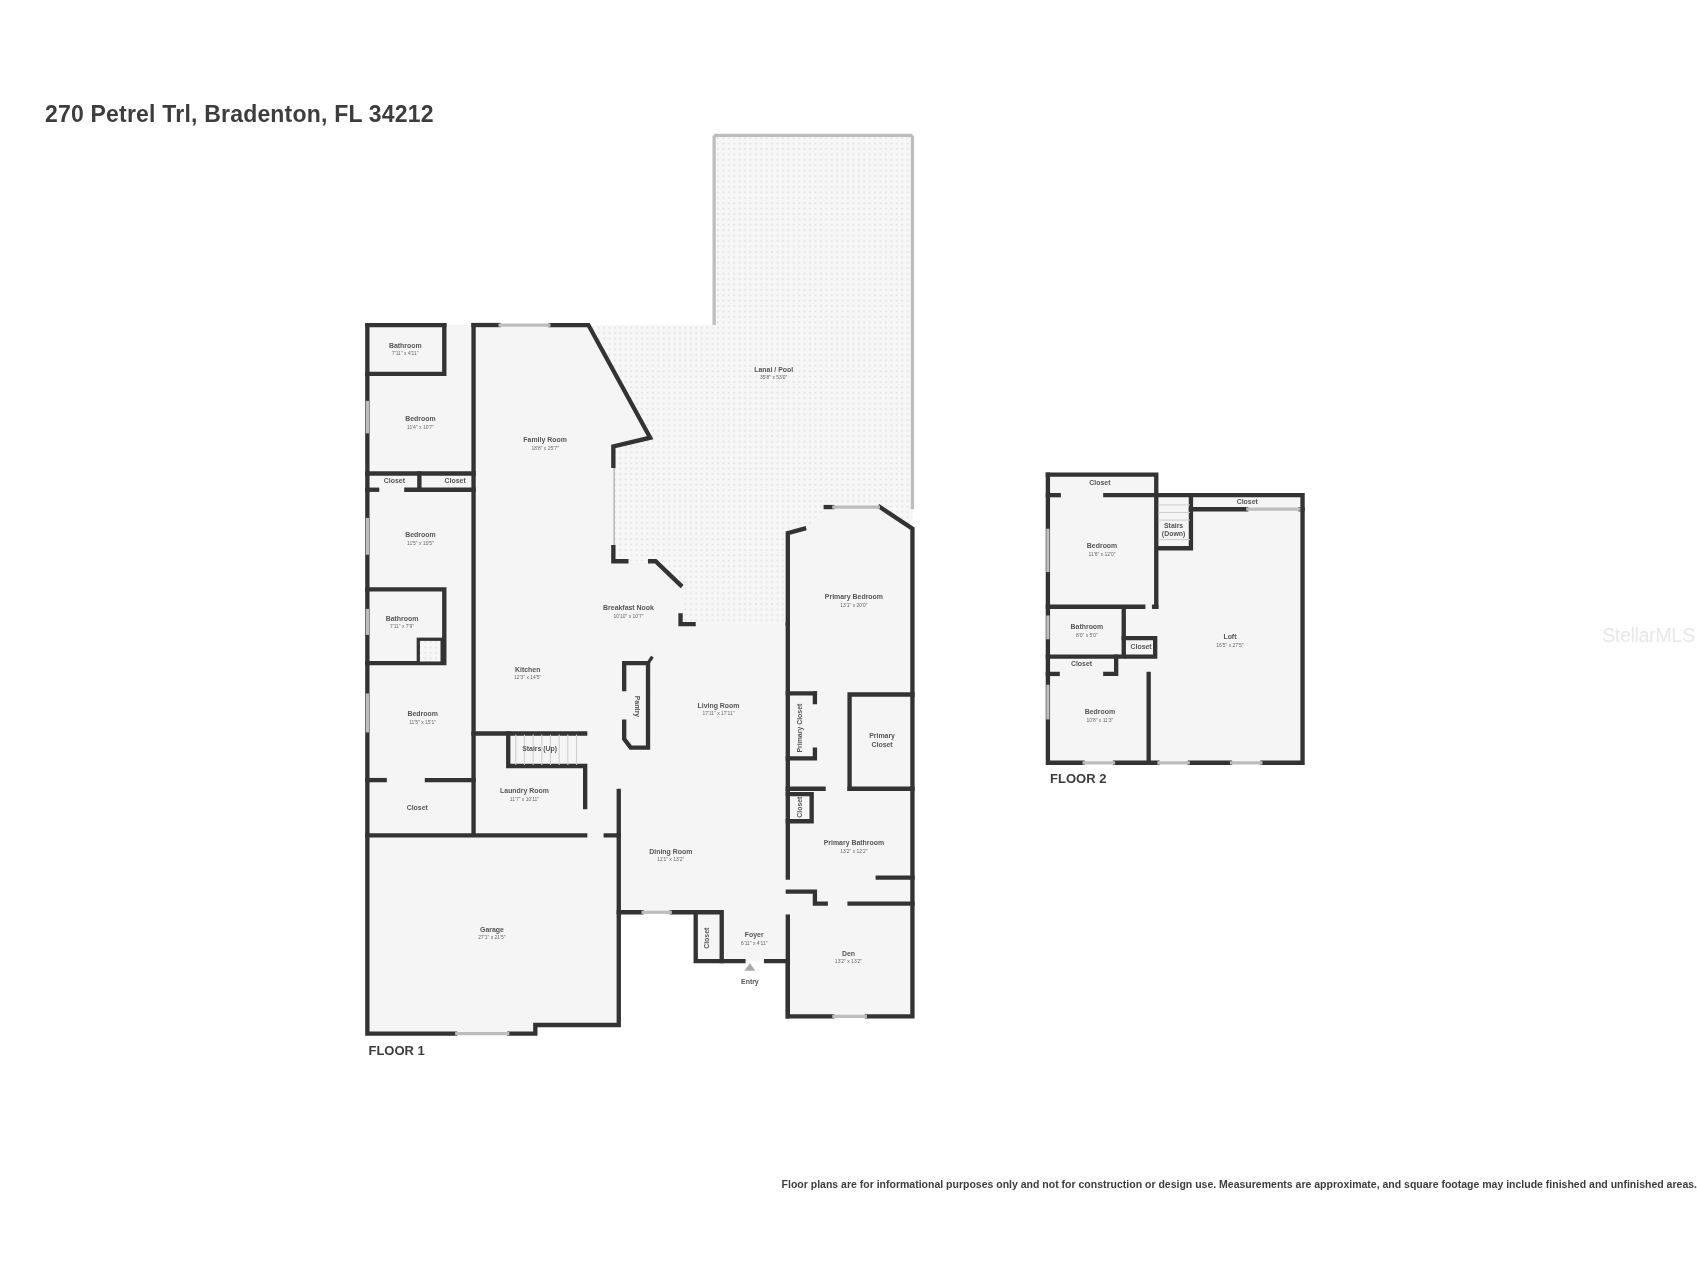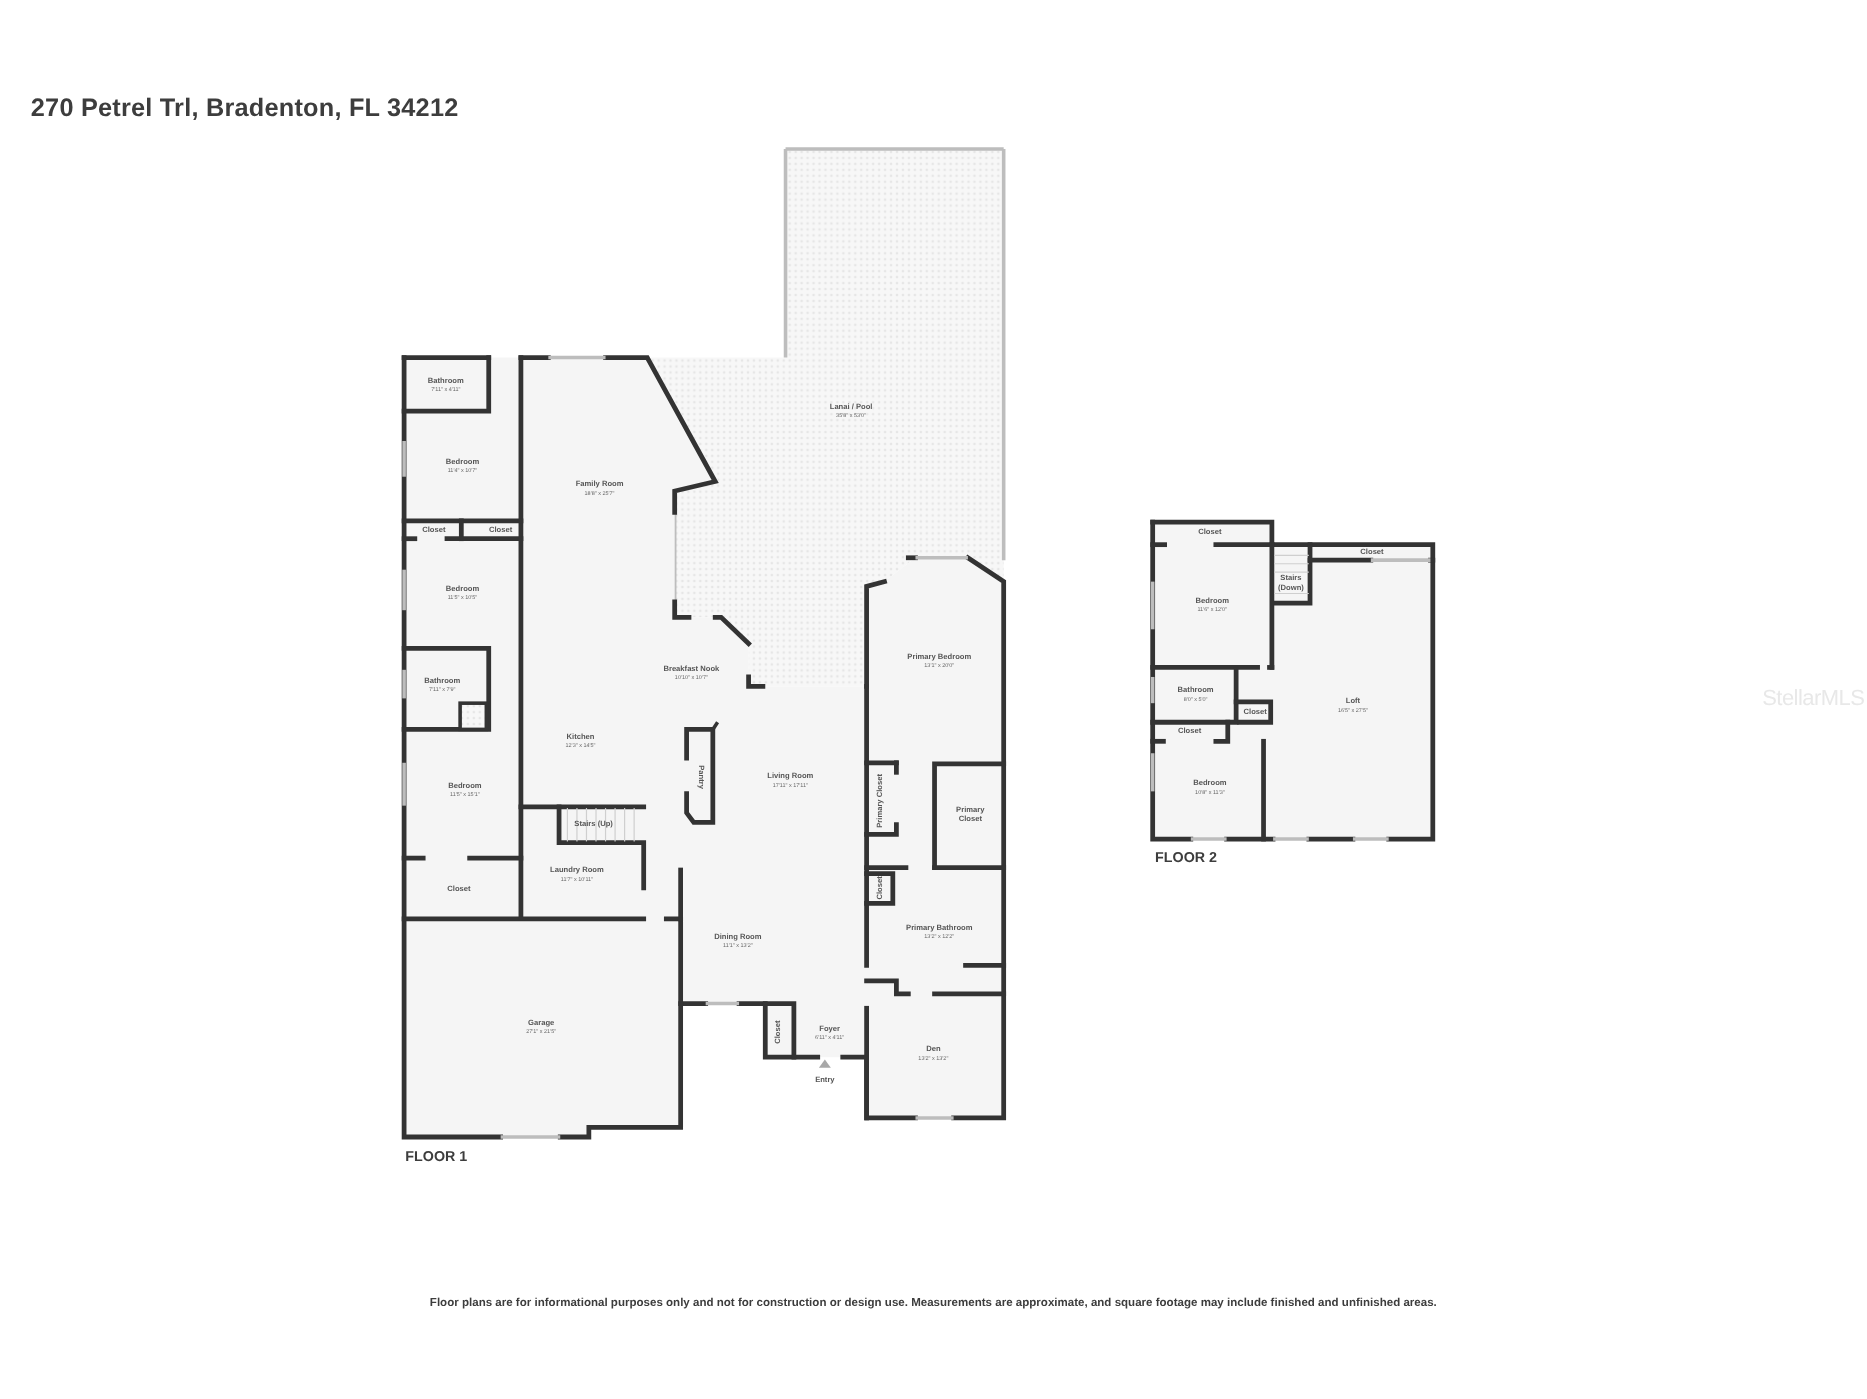--- a/index.html
+++ b/index.html
@@ -1,27 +1,27 @@
 <!DOCTYPE html>
 <html><head>
 <meta charset="utf-8">
 <style>
   html, body { margin:0; padding:0; background:#ffffff; }
   body { width:1697px; height:1272px; position:relative; overflow:hidden;
          font-family:"Liberation Sans", "DejaVu Sans", sans-serif; color:#3b3b3b; }
-  #title { position:absolute; left:28px; top:84px; font-size:23px; font-weight:bold; color:#3d3d3d; margin:0; letter-spacing:0.2px; }
+  #title { position:absolute; left:28px; top:84px; font-size:23px; font-weight:bold; color:#3d3d3d; margin:17px; letter-spacing:0.2px; }
   #plan { position:absolute; left:0; top:0; width:1697px; height:1272px; }
   .room { fill:#f5f5f5; }
   .lanai { fill:url(#dots); }
   .wall { stroke:#333333; stroke-width:4; fill:none; stroke-linecap:square; }
   .window { stroke:#bdbdbd; stroke-width:3; fill:none; }
   .rname { font-size:6.4px; font-weight:bold; fill:#555555; text-anchor:middle; font-family:"Liberation Sans", sans-serif; }
   .rdim  { font-size:4.6px; fill:#666666; text-anchor:middle; font-family:"Liberation Sans", sans-serif; }
   .floorlabel { font-size:12px; font-weight:bold; fill:#3d3d3d; font-family:"Liberation Sans", sans-serif; }
-  #disclaimer { position:absolute; left:0; width:1697px; top:1178px; text-align:center; font-size:10.5px; font-weight:bold; color:#3d3d3d; }
+  #disclaimer { position:absolute; left:0; width:1697px; top:1178px; text-align:right; font-size:10.5px; font-weight:bold; color:#3d3d3d; }
   #watermark { position:absolute; left:1602px; top:624px; font-size:20px; color:#e8e8e8; letter-spacing:-0.5px; }
 </style>
 </head>
 <body>
 
 <h1 id="title">270 Petrel Trl, Bradenton, FL 34212</h1>
 
 <svg id="plan" viewBox="0 0 1566 1174" preserveAspectRatio="none" xmlns="http://www.w3.org/2000/svg">
   <defs>
     <pattern id="dots" width="5" height="5" patternUnits="userSpaceOnUse">

